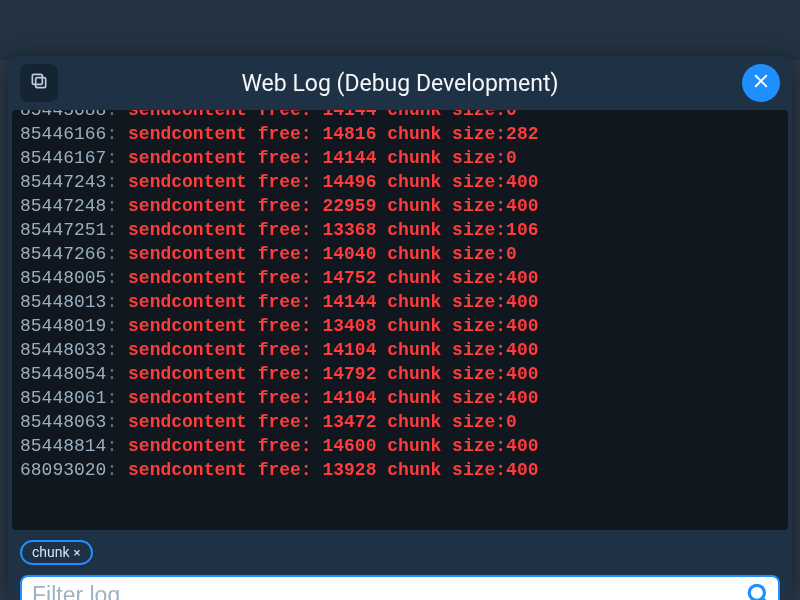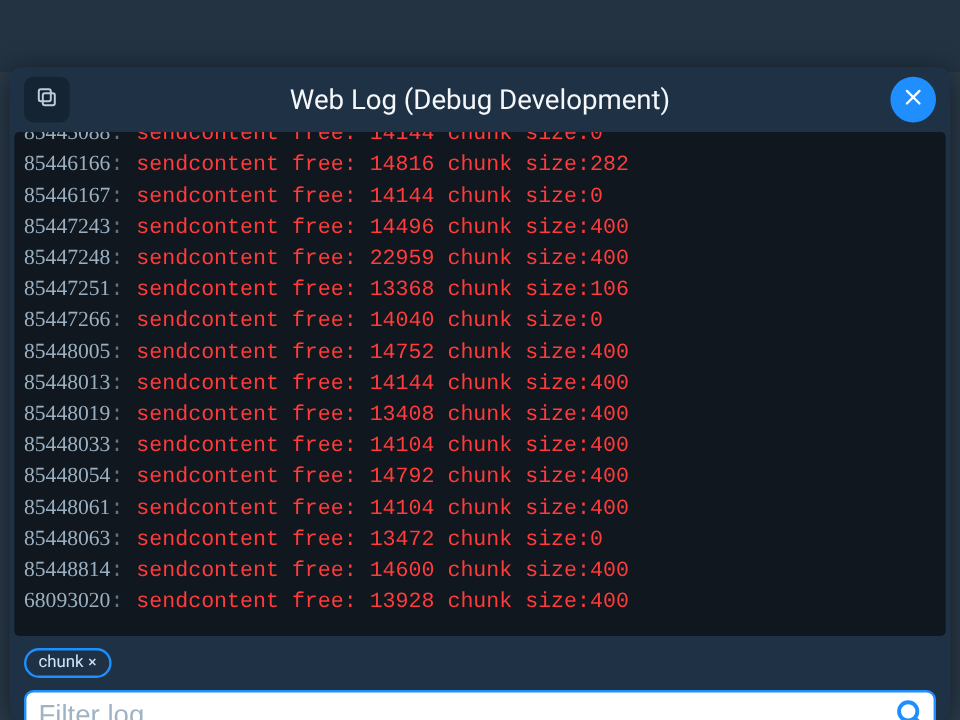--- a/index.html
+++ b/index.html
@@ -69,23 +69,23 @@
     background: #10171e;
     border-radius: 4px;
     overflow-y: auto;
     font-family: "Menlo", "Consolas", "Courier New", monospace;
     font-size: 18px;
     line-height: 24px;
     padding: 2px 8px 4px 8px;
     position: relative;
   }
   .log-line { white-space: pre; }
-  .ts { color: #9ab0c2; font-family: Liberation Serif, serif; }
+  .ts { color: #9ab0c2; }
   .colon { color: #5f7486; }
-  .msg { color: #ff3b3b; font-weight: 400; }
+  .msg { color: #ff3b3b; font-weight: 700; }
   .log-pane::-webkit-scrollbar { width: 8px; }
   .log-pane::-webkit-scrollbar-track { background: #0f161c; }
   .log-pane::-webkit-scrollbar-thumb { background: #3a5168; border-radius: 4px; }
   .controls {
     padding: 10px 12px 0 12px;
     display: flex;
     flex-direction: column;
     gap: 10px;
   }
   .chips { display: flex; gap: 6px; }

